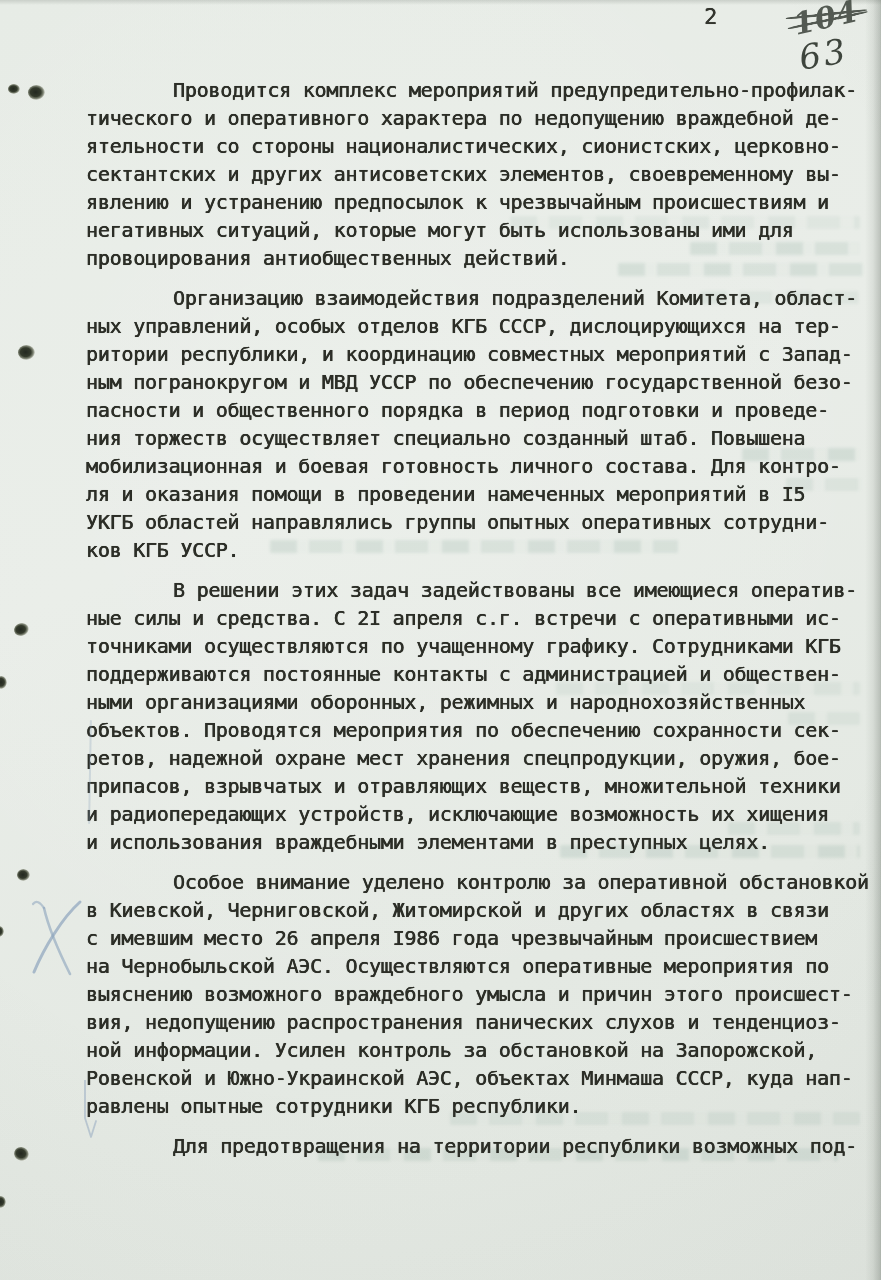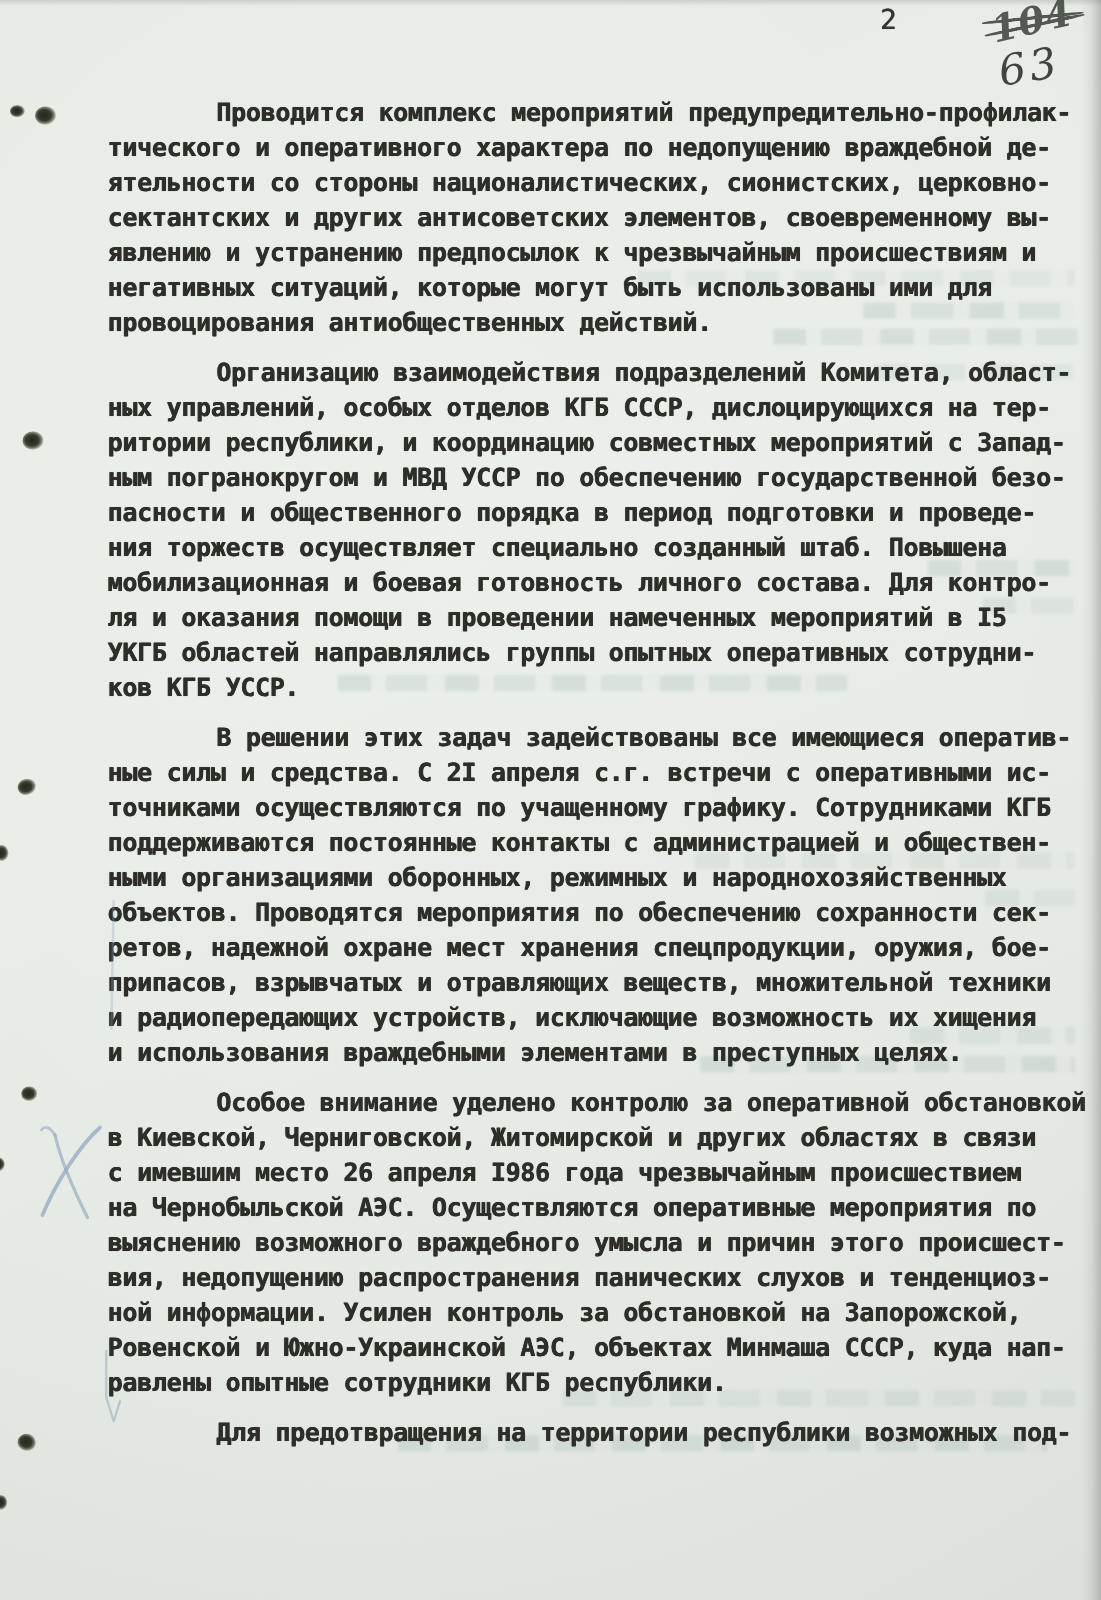--- a/index.html
+++ b/index.html
@@ -20,21 +20,21 @@
   .top-edge-shadow{
     position:absolute;top:0;left:0;width:100%;height:5px;
     background:linear-gradient(180deg, rgba(70,80,70,0.18) 0%, rgba(0,0,0,0) 100%);
   }
   
   .doc{
     position:absolute;left:86px;top:76px;width:782px;
     font-size:20px;line-height:28px;letter-spacing:-0.25px;
     color:#2c2e27;white-space:pre;
   }
-  .para{margin:0 0 12px 0;font-weight:bold;}
+  .para{margin:0 0 12px 0;}
   .tline{
     height:28px;
     text-shadow:0.35px 0 currentColor, -0.2px 0 rgba(44,46,39,0.55), 0 0 0.9px rgba(44,46,39,0.35);
   }
   .para > .tline:first-child{text-indent:87px;}
   .page-number{
     position:absolute;left:704px;top:4px;
     font-size:22px;line-height:26px;color:#33352e;
     text-shadow:0.35px 0 currentColor, 0 0 0.8px rgba(44,46,39,0.4);
   }

